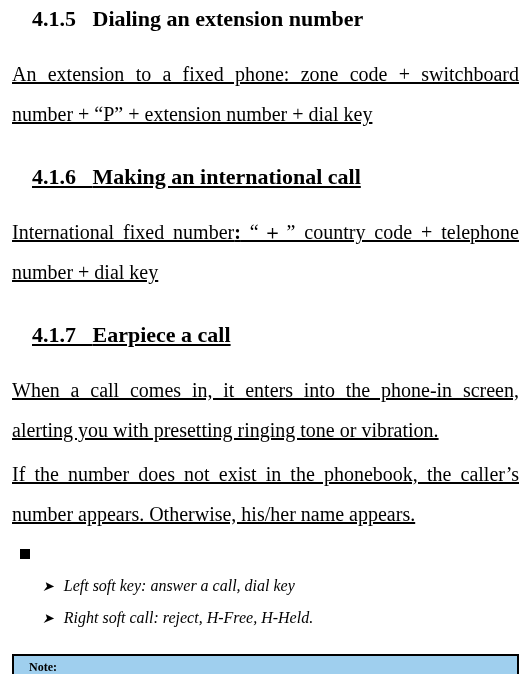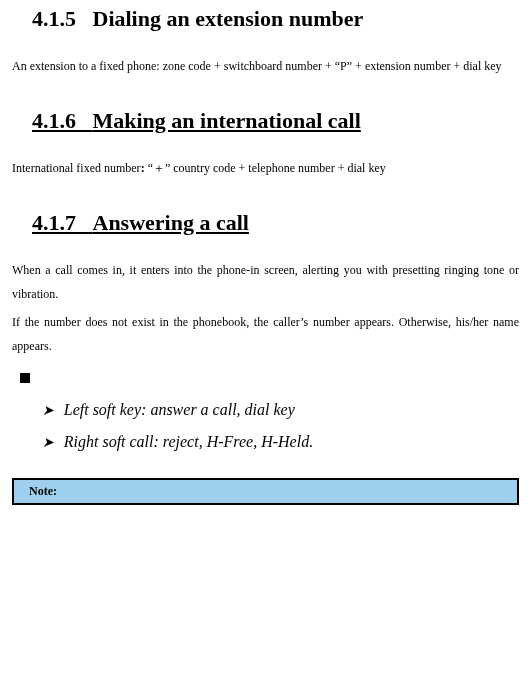--- a/index.html
+++ b/index.html
@@ -21,24 +21,25 @@
       font-weight: bold;
       margin-top: 6px;
       margin-bottom: 22px;
       padding-left: 20px;
     }
     .heading-spaced {
       margin-top: 30px;
       text-decoration: underline;
     }
     .para {
-      font-size: 12px;
+      font-size: 20px;
       line-height: 2.0;
       text-align: justify;
       margin-bottom: 4px;
+      text-decoration: underline;
     }
     .list-l1 {
       font-size: 16px;
       line-height: 2.0;
       padding-left: 8px;
     }
     .list-l1 .marker-sq {
       display: inline-block;
       width: 10px;
       height: 10px;
@@ -82,21 +83,21 @@
 
 <h2 class="heading heading-spaced">
   <span>4.1.6</span>&nbsp;&nbsp;&nbsp;<span>Making an international call</span>
 </h2>
 
 <p class="para">
   <span>International fixed number</span><b>:</b><span> “＋” country code + telephone number + dial key</span>
 </p>
 
 <h2 class="heading heading-spaced">
-  <span>4.1.7</span>&nbsp;&nbsp;&nbsp;<span>Answering a call</span>
+  <span>4.1.7</span>&nbsp;&nbsp;&nbsp;<span>Earpiece a call</span>
 </h2>
 
 <p class="para">When a call comes in, it enters into the phone-in screen, alerting you with presetting ringing tone or vibration.</p>
 <p class="para">If the number does not exist in the phonebook, the caller’s number appears. Otherwise, his/her name appears.</p>
 
 <div class="list-l1">
   <span class="marker-sq"></span>
 </div>
 
 <div class="list-l2">

